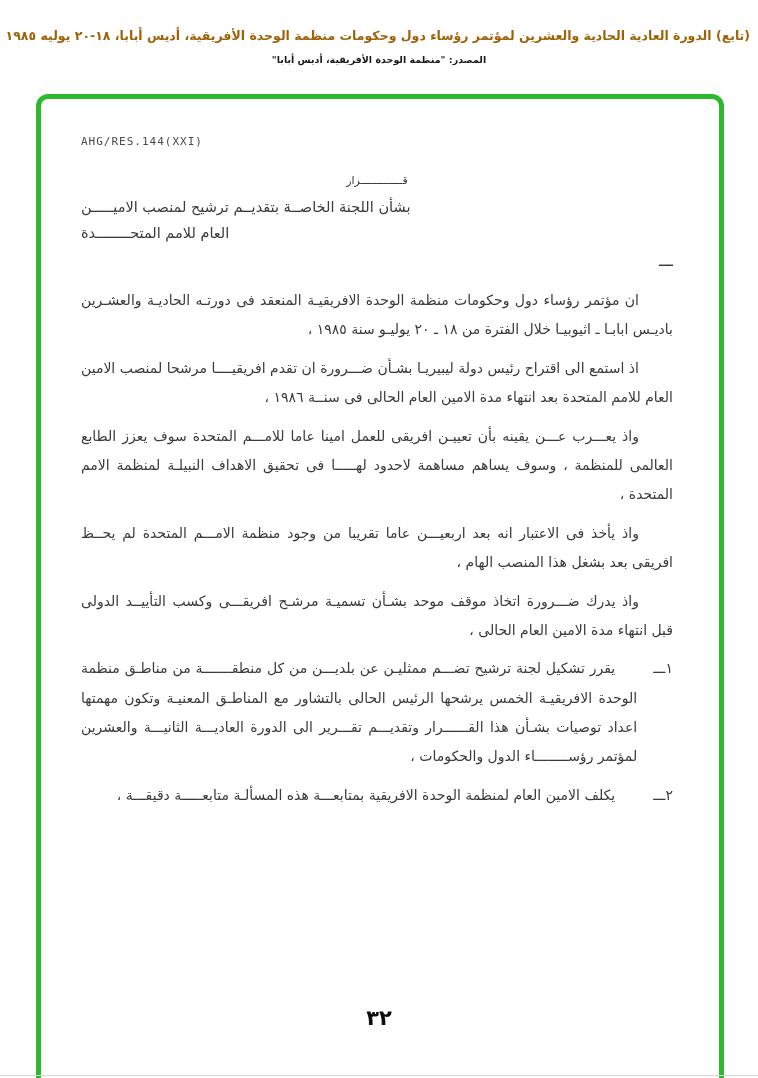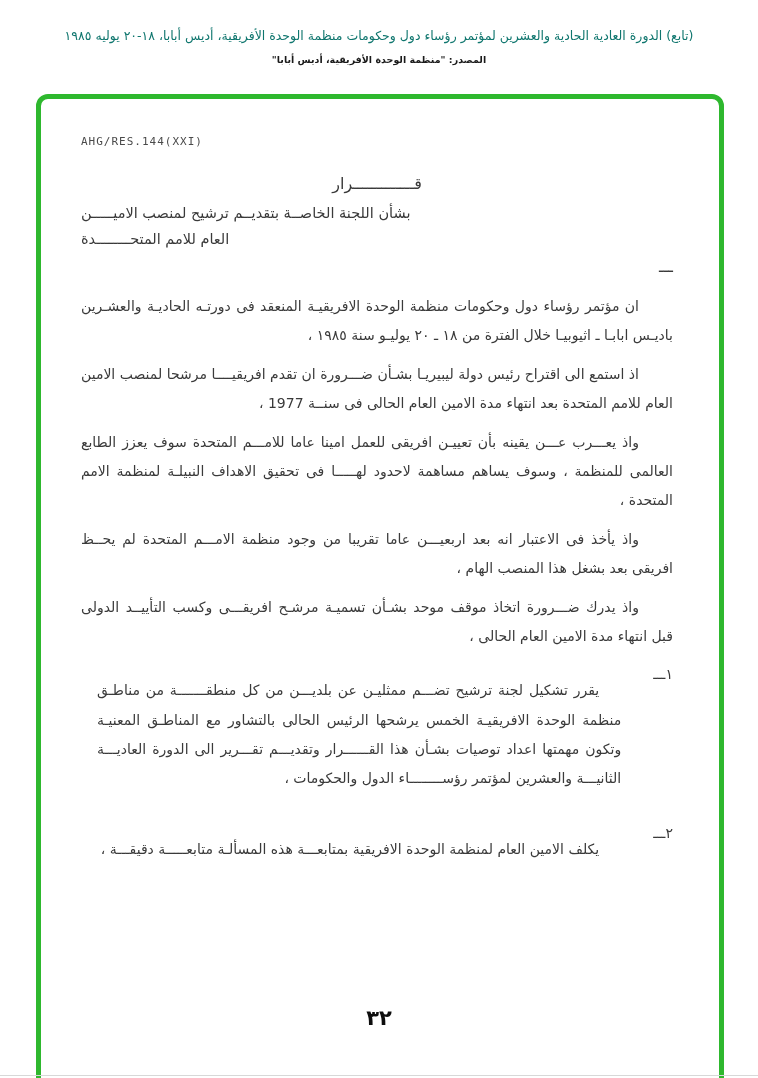--- a/index.html
+++ b/index.html
@@ -16,23 +16,23 @@
     color: #222;
   }
 
   .top-header {
     position: absolute;
     top: 28px;
     left: 8px;
     right: 8px;
     direction: rtl;
     text-align: center;
-    font-weight: normal;
+    font-weight: bold;
     font-size: 12.5px;
-    color: #0f766e;
+    color: #a16207;
     white-space: nowrap;
   }
   .source-line {
     position: absolute;
     top: 54px;
     left: 0;
     right: 0;
     direction: rtl;
     text-align: center;
     font-weight: bold;
@@ -60,21 +60,21 @@
     text-align: left;
     font-family: "DejaVu Sans Mono", monospace;
     font-size: 11px;
     letter-spacing: 1px;
     color: #4a4a4a;
     margin: 6px 0 26px 0;
   }
 
   .doc-title {
     text-align: center;
-    font-size: 16px;
+    font-size: 11px;
     color: #3a3a3a;
     margin: 0 0 12px 0;
   }
   .doc-subtitle {
     text-align: left;
     font-size: 14.5px;
     color: #3a3a3a;
     margin: 0 0 10px 0;
   }
   .doc-divider {
@@ -104,21 +104,21 @@
   .item-number {
     flex: 0 0 auto;
     font-size: 14px;
     line-height: 2.1;
     color: #3a3a3a;
   }
   .item-text {
     flex: 1;
     font-size: 14px;
     line-height: 2.1;
-    margin: 16px;
+    margin: 0;
     text-align: justify;
     text-align-last: right;
     text-indent: 22px;
     color: #3a3a3a;
   }
 
   .page-number {
     position: absolute;
     top: 1006px;
     left: 0;
@@ -154,21 +154,21 @@
     <div class="doc-title">قـــــــــــــرار</div>
 
     <div class="doc-subtitle">بشأن اللجنة الخاصــة بتقديــم ترشيح لمنصب الاميـــــن</div>
 
     <div class="doc-subtitle">العام للامم المتحــــــــدة</div>
 
     <div class="doc-divider">ـــ</div>
 
     <p class="para">ان مؤتمر رؤساء دول وحكومات منظمة الوحدة الافريقيـة المنعقد فى دورتـه الحاديـة والعشـرين باديـس ابابـا ـ اثيوبيـا خلال الفترة من ١٨ ـ ٢٠ يوليـو سنة ١٩٨٥ ،</p>
 
-    <p class="para">اذ استمع الى اقتراح رئيس دولة ليبيريـا بشـأن ضـــرورة ان تقدم افريقيــــا مرشحا لمنصب الامين العام للامم المتحدة بعد انتهاء مدة الامين العام الحالى فى سنــة 1977 ،</p>
+    <p class="para">اذ استمع الى اقتراح رئيس دولة ليبيريـا بشـأن ضـــرورة ان تقدم افريقيــــا مرشحا لمنصب الامين العام للامم المتحدة بعد انتهاء مدة الامين العام الحالى فى سنــة ١٩٨٦ ،</p>
 
     <p class="para">واذ يعـــرب عـــن يقينه بأن تعييـن افريقى للعمل امينا عاما للامـــم المتحدة سوف يعزز الطابع العالمى للمنظمة ، وسوف يساهم مساهمة لاحدود لهـــــا فى تحقيق الاهداف النبيلـة لمنظمة الامم المتحدة ،</p>
 
     <p class="para">واذ يأخذ فى الاعتبار انه بعد اربعيـــن عاما تقريبا من وجود منظمة الامـــم المتحدة لم يحــظ افريقى بعد بشغل هذا المنصب الهام ،</p>
 
     <p class="para">واذ يدرك ضـــرورة اتخاذ موقف موحد بشـأن تسميـة مرشـح افريقـــى وكسب التأييــد الدولى قبل انتهاء مدة الامين العام الحالى ،</p>
 
     <div class="numbered-item">
       <span class="item-number">١ـــ</span>
       <p class="item-text">يقرر تشكيل لجنة ترشيح تضـــم ممثليـن عن بلديـــن من كل منطقـــــــة من مناطـق منظمة الوحدة الافريقيـة الخمس يرشحها الرئيس الحالى بالتشاور مع المناطـق المعنيـة وتكون مهمتها اعداد توصيات بشـأن هذا القــــــرار وتقديـــم تقـــرير الى الدورة العاديـــة الثانيـــة والعشرين لمؤتمر رؤســــــــاء الدول والحكومات ،</p>

